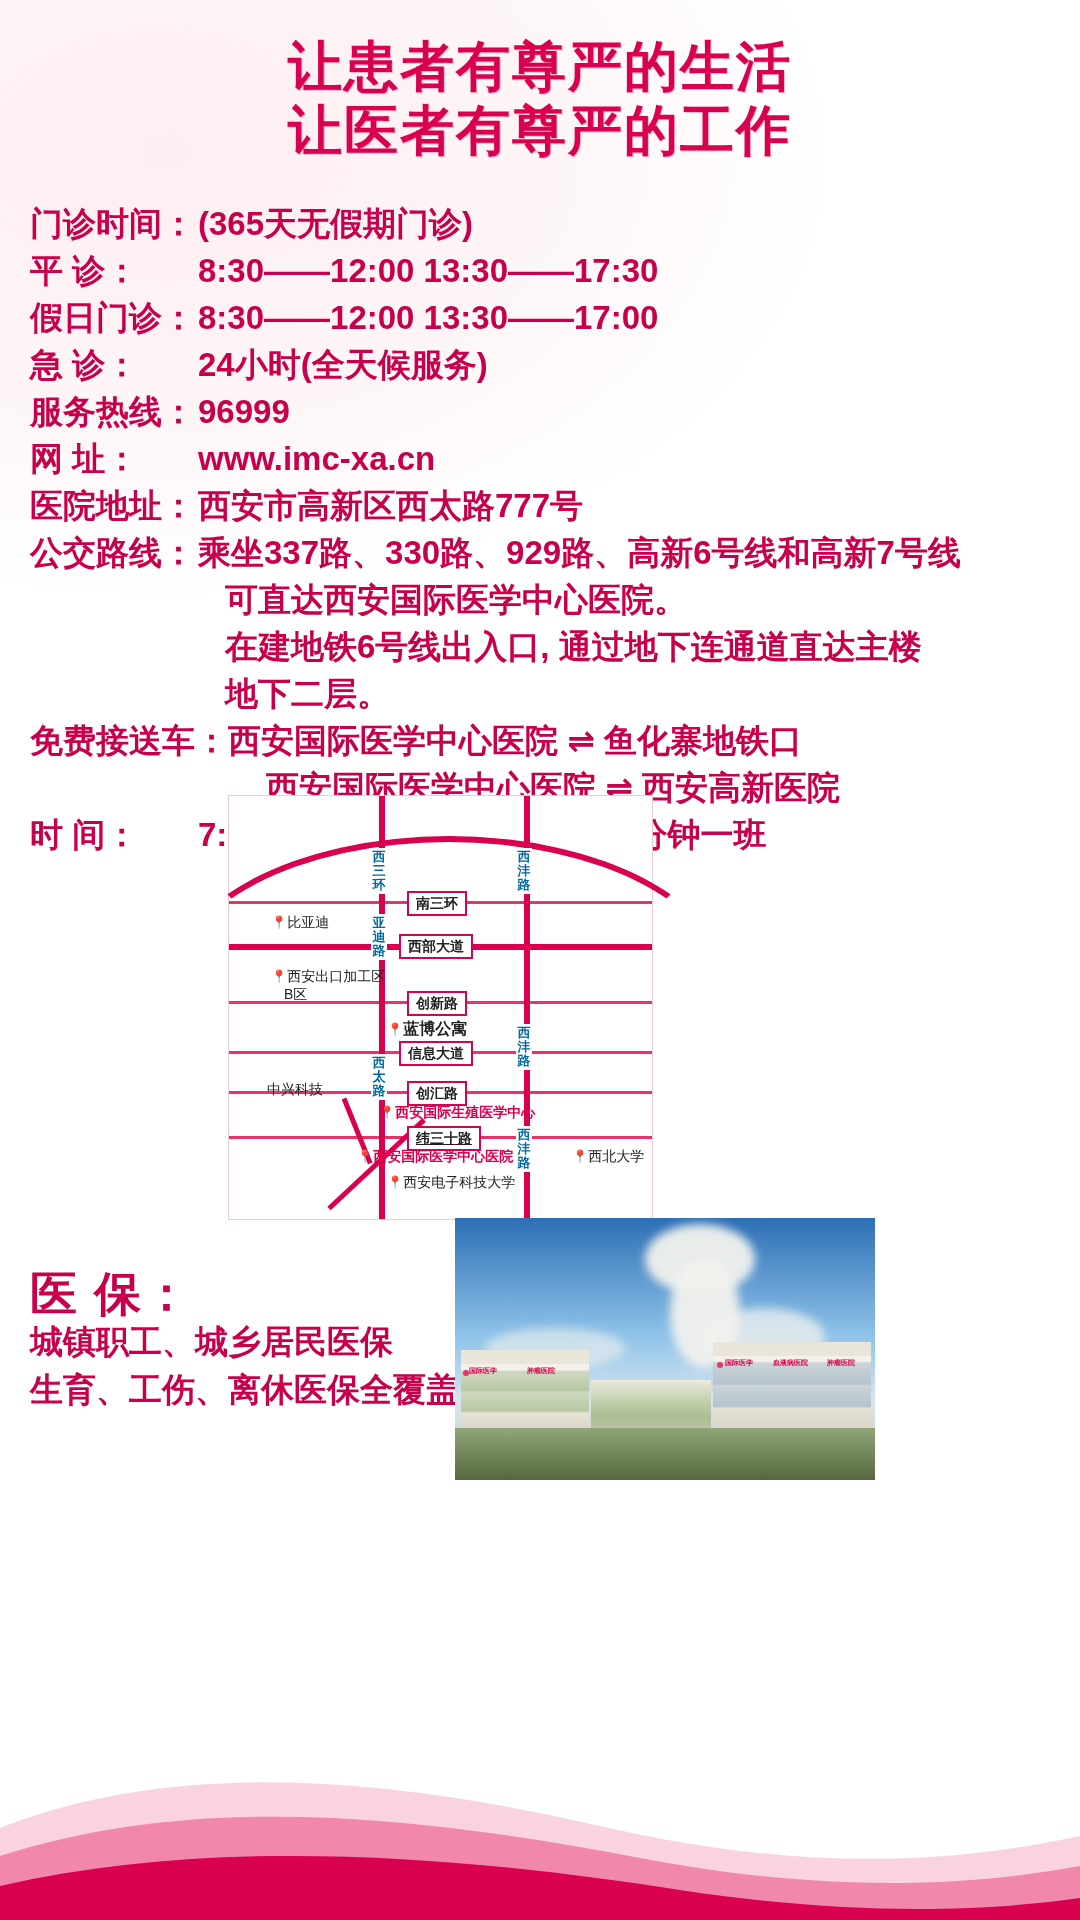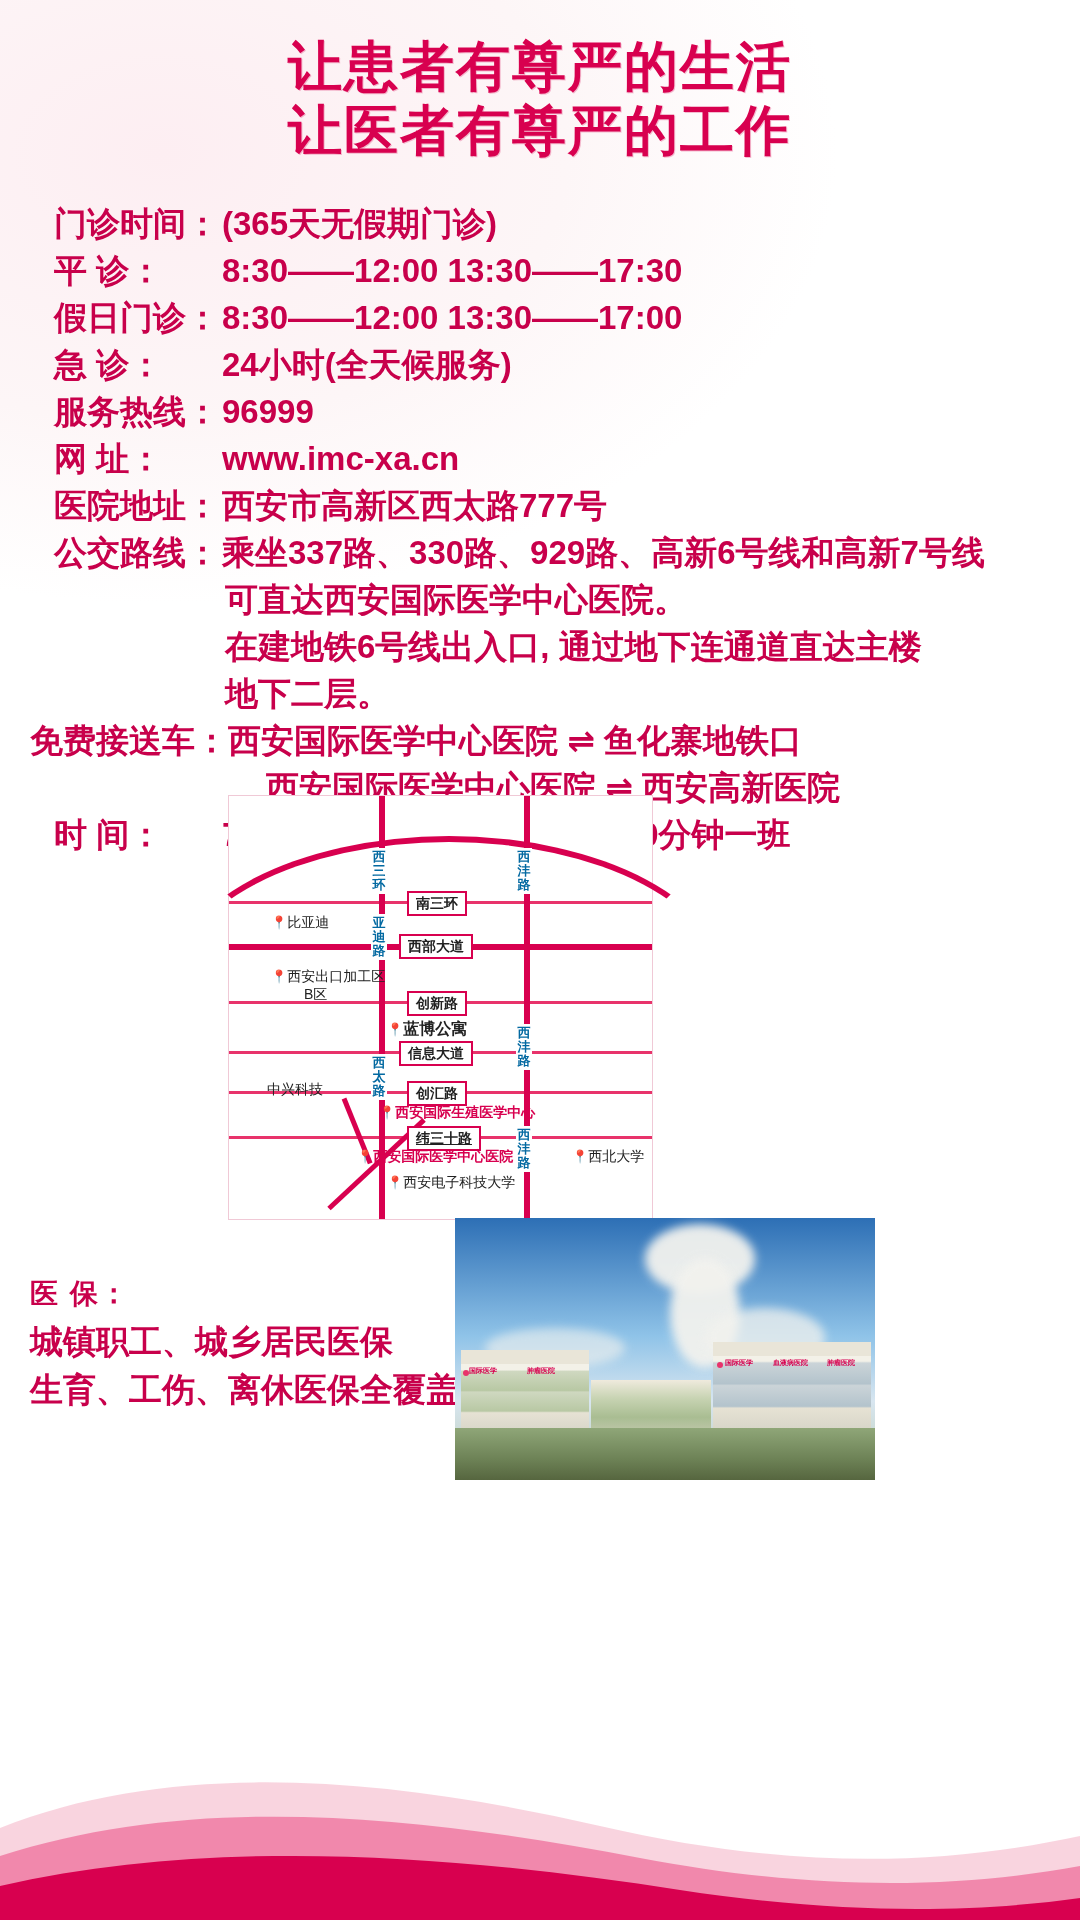--- a/index.html
+++ b/index.html
@@ -54,21 +54,20 @@
     font-weight: bold;
     font-size: 33px;
     line-height: 47px;
   }
   .info .row { white-space: nowrap; }
   .info .row.indent { padding-left: 195px; }
   .info .row.indent2 { padding-left: 236px; }
   .lbl {
     display: inline-block;
     width: 168px;
-    margin-left: 24px;
   }
 
   
   .map {
     position: absolute;
     left: 228px;
     top: 795px;
     width: 425px;
     height: 425px;
     background: #ffffff;
@@ -136,21 +135,21 @@
   
   .insurance {
     position: absolute;
     left: 30px;
     top: 1270px;
     color: #c8004b;
     font-weight: bold;
     font-size: 33px;
     line-height: 48px;
   }
-  .insurance .t1 { font-size: 28px; letter-spacing: 2px; }
+  .insurance .t1 { font-size: 47px; letter-spacing: 2px; }
 
   
   .photo {
     position: absolute;
     left: 455px;
     top: 1218px;
     width: 420px;
     height: 262px;
     overflow: hidden;
     background: linear-gradient(180deg, #2d6fb5 0%, #8fc3e8 45%, #d8e6f0 70%, #b9c9b0 100%);
@@ -270,21 +269,21 @@
   <div class="lbl-box" style="left:170px; top:245px;">信息大道</div>
   <div class="lbl-box" style="left:178px; top:285px;">创汇路</div>
   <div class="lbl-box" style="left:178px; top:330px;text-decoration:underline;">纬三十路</div>
 
   <div class="poi" style="left:42px; top:118px;">
     <span class="pin">📍</span><span>比亚迪</span>
   </div>
   <div class="poi" style="left:42px; top:172px;">
     <span class="pin">📍</span><span>西安出口加工区</span>
   </div>
-  <div class="poi" style="left:55px; top:190px;margin-left:20px;">B区</div>
+  <div class="poi" style="left:55px; top:190px;">B区</div>
 
   <div class="poi big" style="left:158px; top:224px;text-align:right;">
     <span class="pin">📍</span><span>蓝博公寓</span>
   </div>
 
   <div class="poi" style="left:38px; top:285px;">中兴科技</div>
 
   <div class="poi pink" style="left:150px; top:308px;">
     <span class="pin">📍</span><span>西安国际生殖医学中心</span>
   </div>

